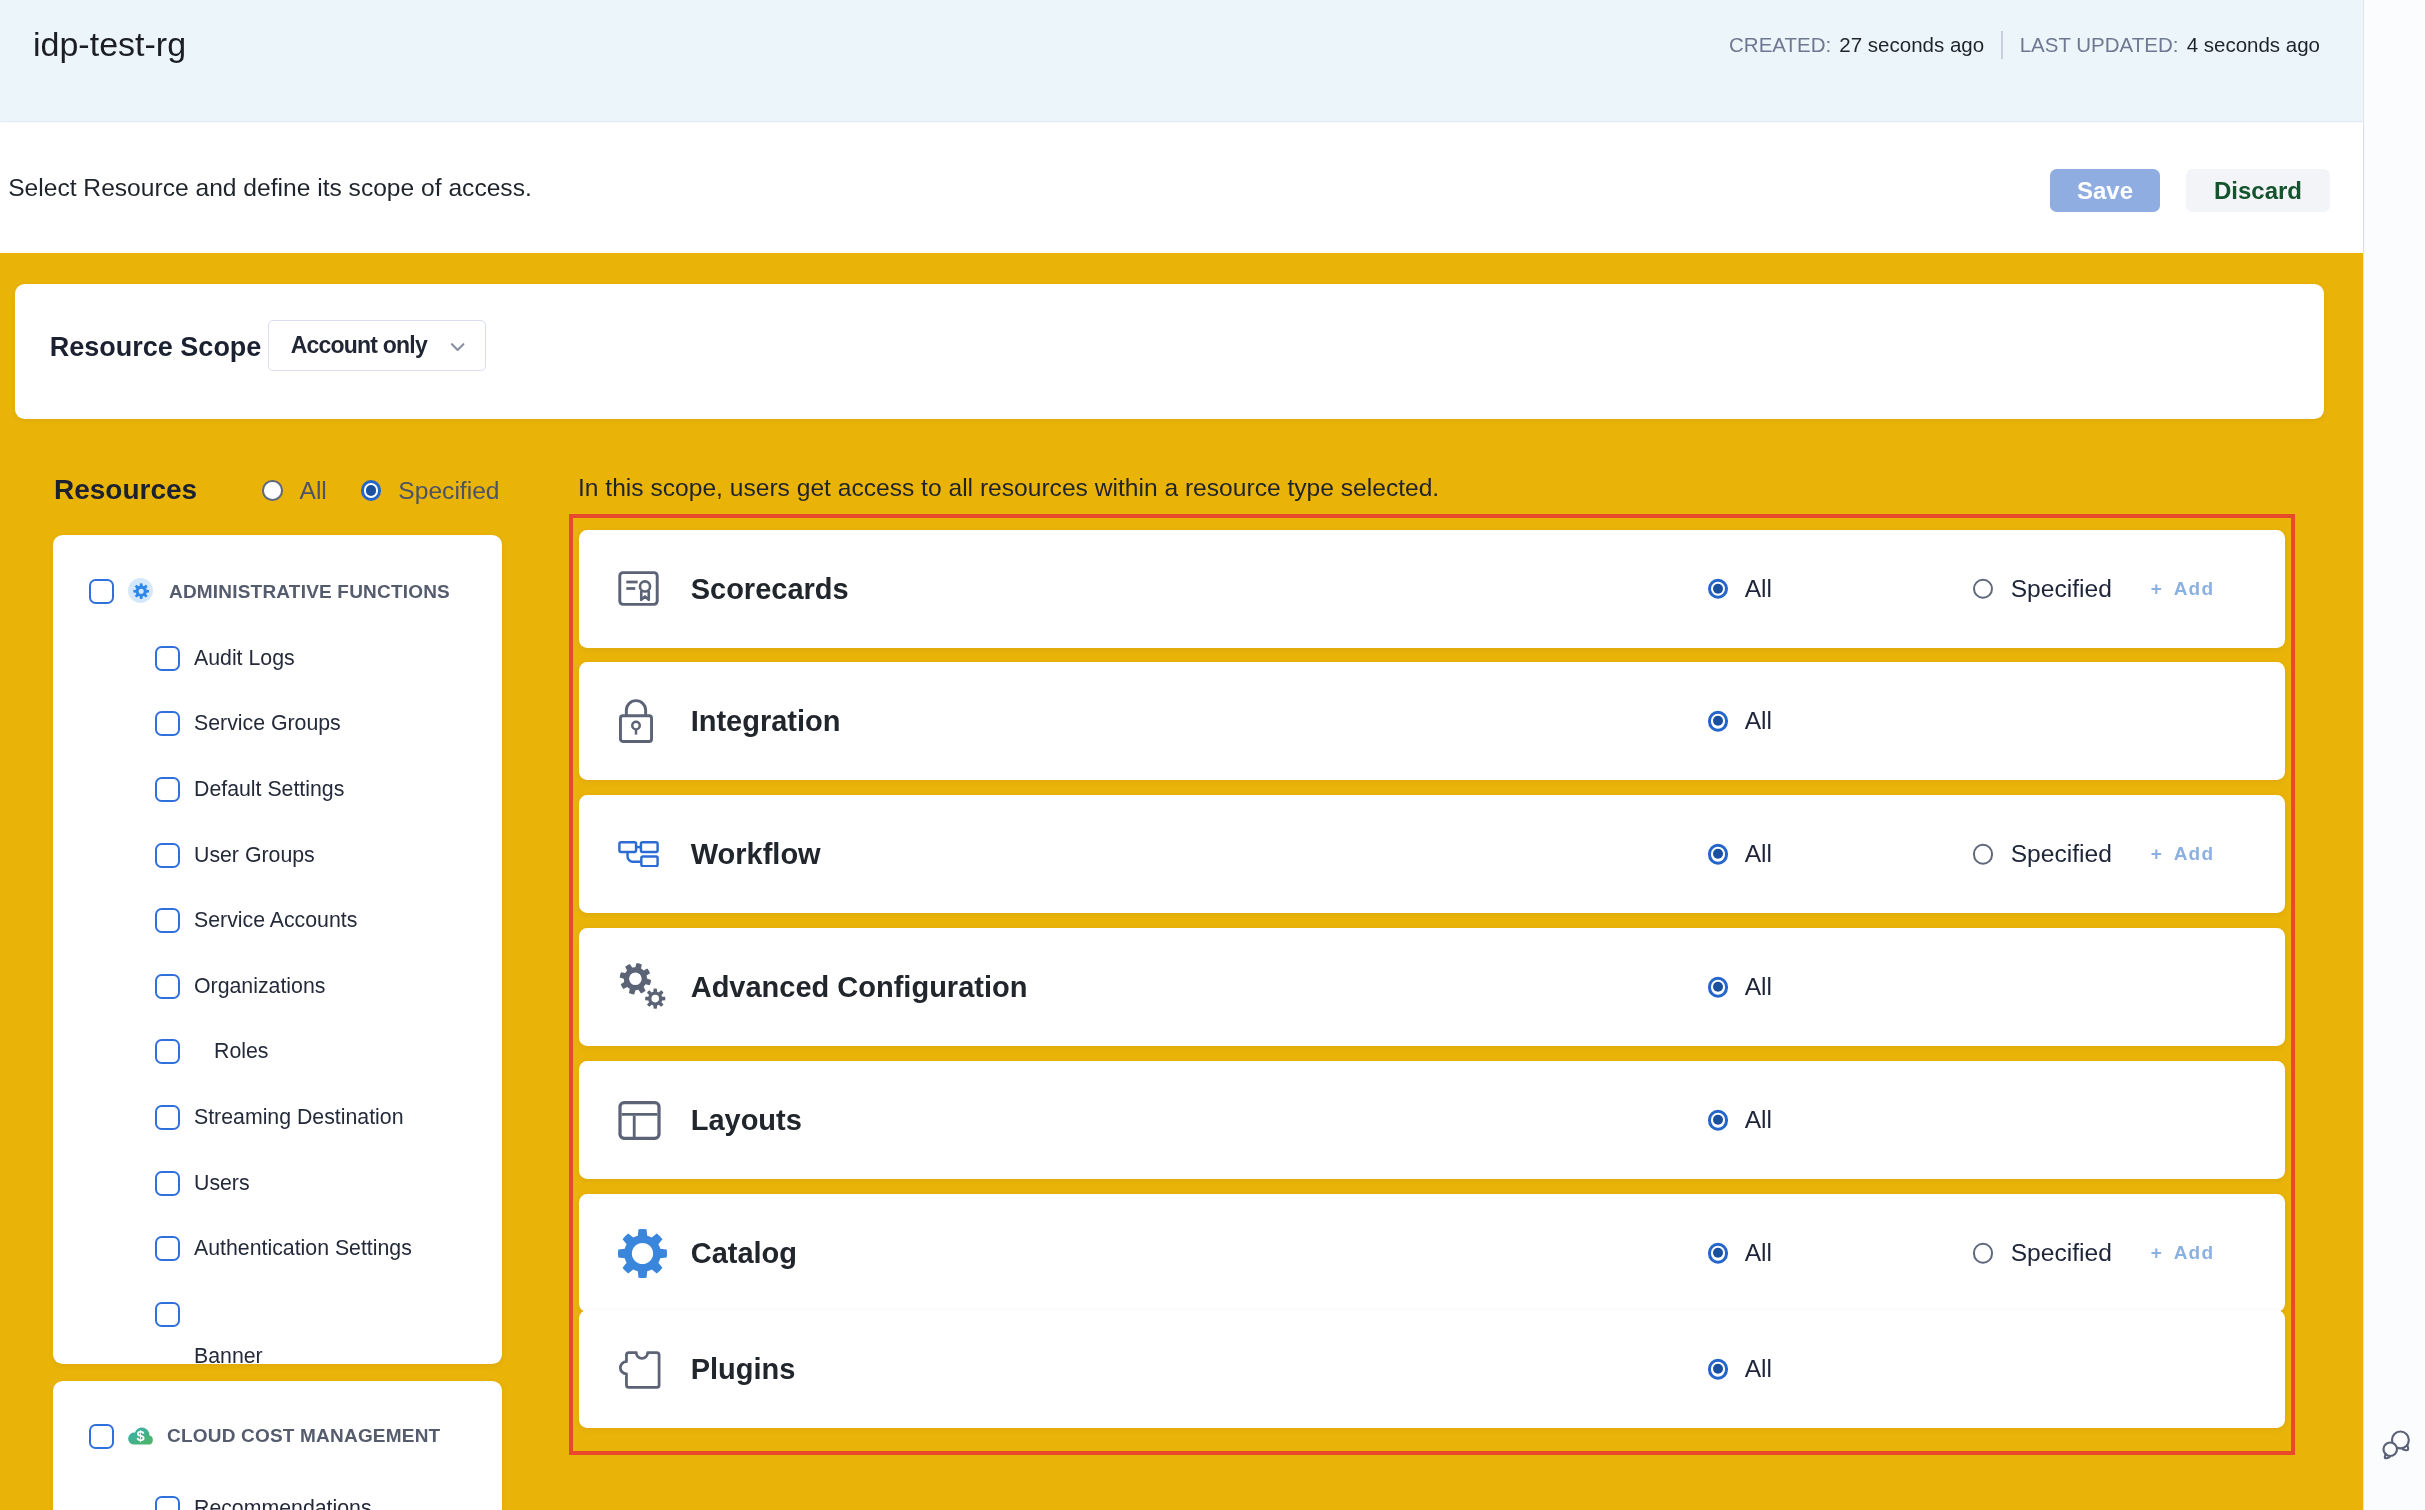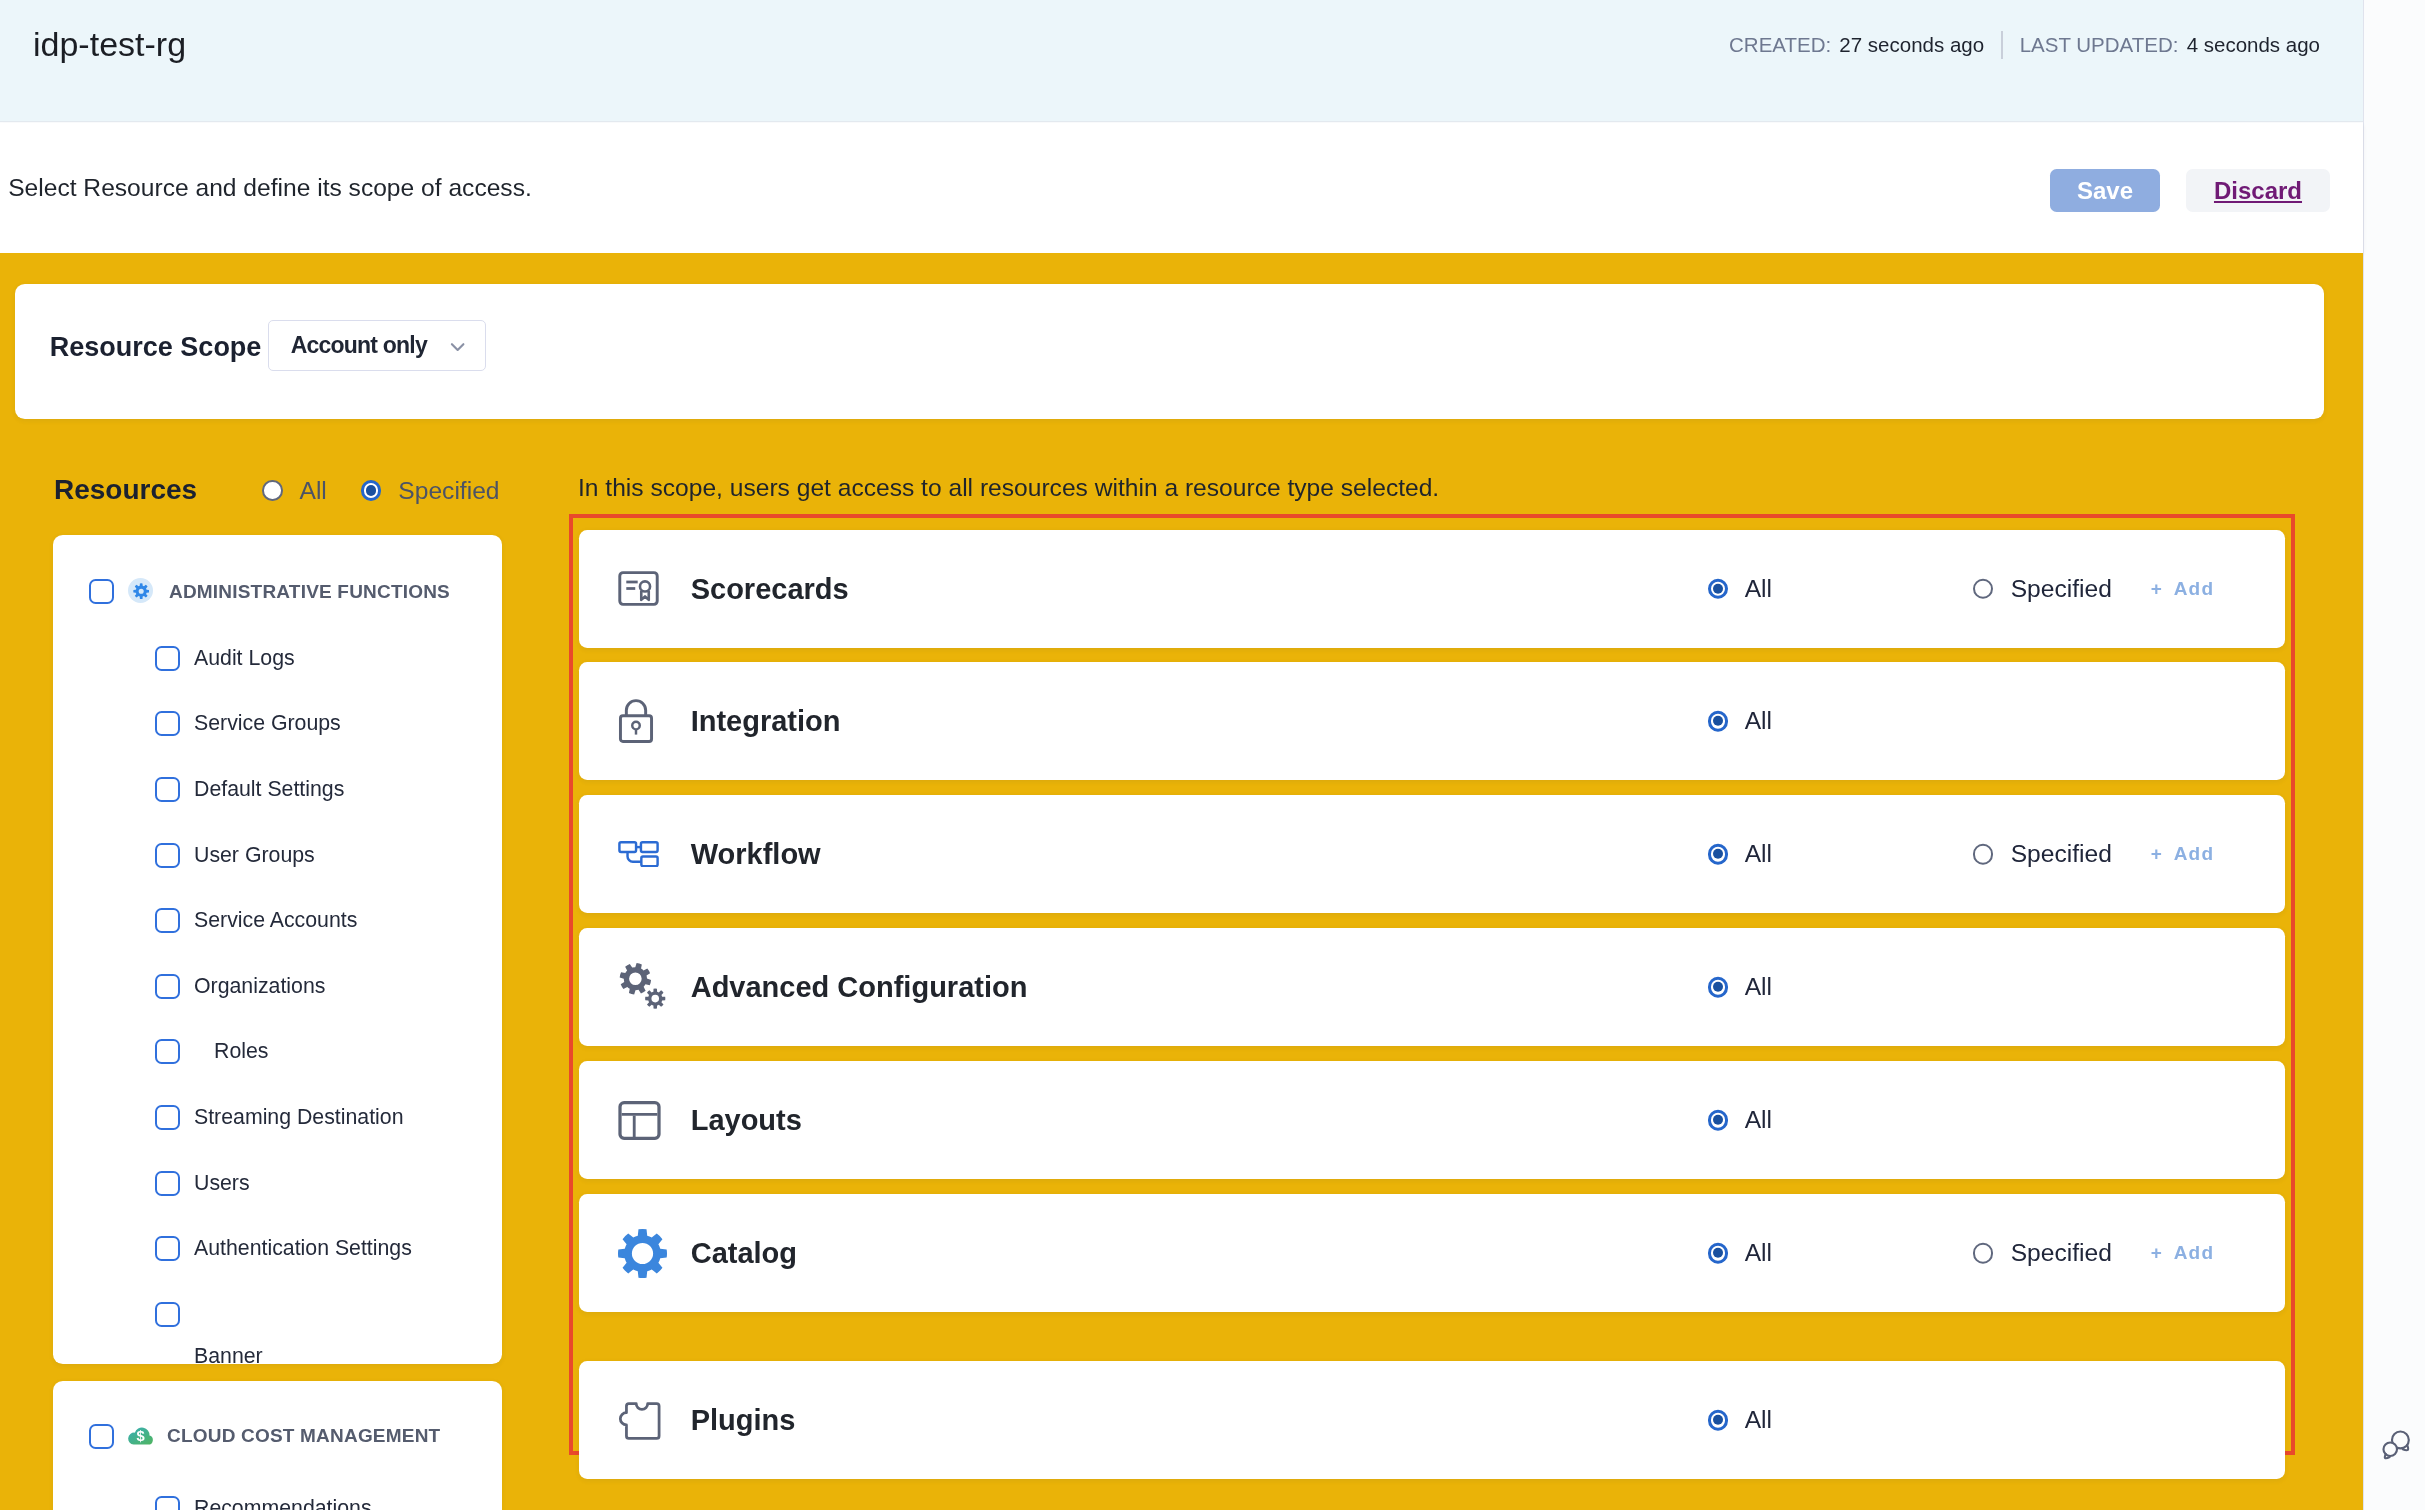--- a/index.html
+++ b/index.html
@@ -9,21 +9,21 @@
 .topbar{position:absolute;left:0;top:0;width:100%;height:122px;background:#ecf6fa;border-bottom:0.8px solid #e3e9ef;}
 .title{position:absolute;left:33px;top:24.6px;font-size:34px;color:#1b1e24;}
 .meta{position:absolute;right:43px;top:31px;display:flex;align-items:center;font-size:20.5px;white-space:nowrap;}
 .meta .lab{color:#6e7890;}
 .meta .val{color:#1e232e;margin-left:8.2px;}
 .meta .sep{width:1.6px;height:28px;background:#c9cfda;margin:0 17px;}
 .bar2{position:absolute;left:0;top:123px;width:100%;height:130px;background:#fff;box-shadow:0 1.6px 4.1px rgba(40,50,70,.08);}
 .bar2 .desc{position:absolute;left:8.2px;top:50%;transform:translateY(-50%);font-size:24.6px;color:#1f242c;}
 .btn{position:absolute;top:46px;height:43px;border-radius:6.6px;font-size:24px;font-weight:700;display:flex;align-items:center;justify-content:center;}
 .btn.save{left:2050px;width:110px;background:#8fade0;color:#fff;}
-.btn.discard{left:2186px;width:144px;background:#f2f4f7;color:#701a75;text-decoration:underline;}
+.btn.discard{left:2186px;width:144px;background:#f2f4f7;color:#14532d;}
 .main{position:absolute;left:0;top:253px;width:100%;height:1258px;background:#eab308;}
 .scopecard{position:absolute;left:14.8px;top:31px;width:2309px;height:135px;background:#fff;border-radius:9.8px;box-shadow:0 1.6px 4.9px rgba(45,60,90,.07);}
 .scopecard .h{position:absolute;left:35px;top:calc(50% - 4.1px);transform:translateY(-50%);font-size:27px;font-weight:700;color:#1b2130;}
 .dropdown{position:absolute;left:253px;top:36px;width:218px;height:51px;border:1.6px solid #dadded;border-radius:5px;background:#fff;display:flex;align-items:center;}
 .dropdown .t{margin-left:22px;font-size:23px;font-weight:700;letter-spacing:-0.8px;color:#202634;}
 .dropdown svg{position:absolute;right:16.4px;top:14.8px;}
 
 .reshead{position:absolute;left:54px;top:221px;font-size:28px;font-weight:700;color:#1b2130;}
 .radio{display:inline-block;width:20.5px;height:20.5px;border-radius:50%;border:2.1px solid #60687e;background:#fff;}
 .radio.sel{border:3.7px solid #2566cb;position:relative;}
@@ -223,21 +223,21 @@
               <path d="M24.23,8.25 L25.07,0.41 A30.00,30.00 0 0 1 34.93,0.41 L35.77,8.25 A22.50,22.50 0 0 1 41.30,10.54 L47.44,5.59 A30.00,30.00 0 0 1 54.41,12.56 L49.46,18.70 A22.50,22.50 0 0 1 51.75,24.23 L59.59,25.07 A30.00,30.00 0 0 1 59.59,34.93 L51.75,35.77 A22.50,22.50 0 0 1 49.46,41.30 L54.41,47.44 A30.00,30.00 0 0 1 47.44,54.41 L41.30,49.46 A22.50,22.50 0 0 1 35.77,51.75 L34.93,59.59 A30.00,30.00 0 0 1 25.07,59.59 L24.23,51.75 A22.50,22.50 0 0 1 18.70,49.46 L12.56,54.41 A30.00,30.00 0 0 1 5.59,47.44 L10.54,41.30 A22.50,22.50 0 0 1 8.25,35.77 L0.41,34.93 A30.00,30.00 0 0 1 0.41,25.07 L8.25,24.23 A22.50,22.50 0 0 1 10.54,18.70 L5.59,12.56 A30.00,30.00 0 0 1 12.56,5.59 L18.70,10.54 A22.50,22.50 0 0 1 24.23,8.25 Z M17.00,30.00 A13.00,13.00 0 1 0 43.00,30.00 A13.00,13.00 0 1 0 17.00,30.00 Z" fill="#3b86dd" fill-rule="evenodd"></path>
             </svg>
           </div>
 <div class="tt">Catalog</div>
 <span class="radio sel r1"></span>
           <span class="l1">All</span>
 <span class="radio r2"></span>
           <span class="l2">Specified</span>
           <span class="add">+ Add</span>
 </div>
-<div class="row" style="top:843px;">
+<div class="row" style="top:792px;">
 <div class="ic">
             <svg width="43" height="40" viewBox="0 0 52 49">
               <path d="M36,4.5 H47 Q50,4.5 50,7.5 V44 Q50,47 47,47 H13 Q10,47 10,44 V30.5 A7.4,7.4 0 0 1 10,15.5 V7.5 Q10,4.5 13,4.5 H22 A7,7 0 0 0 36,4.5 Z" fill="none" stroke="#5c6377" stroke-width="3.4" stroke-linejoin="round"></path>
             </svg>
           </div>
 <div class="tt">Plugins</div>
 <span class="radio sel r1"></span>
           <span class="l1">All</span>
 
 </div>

